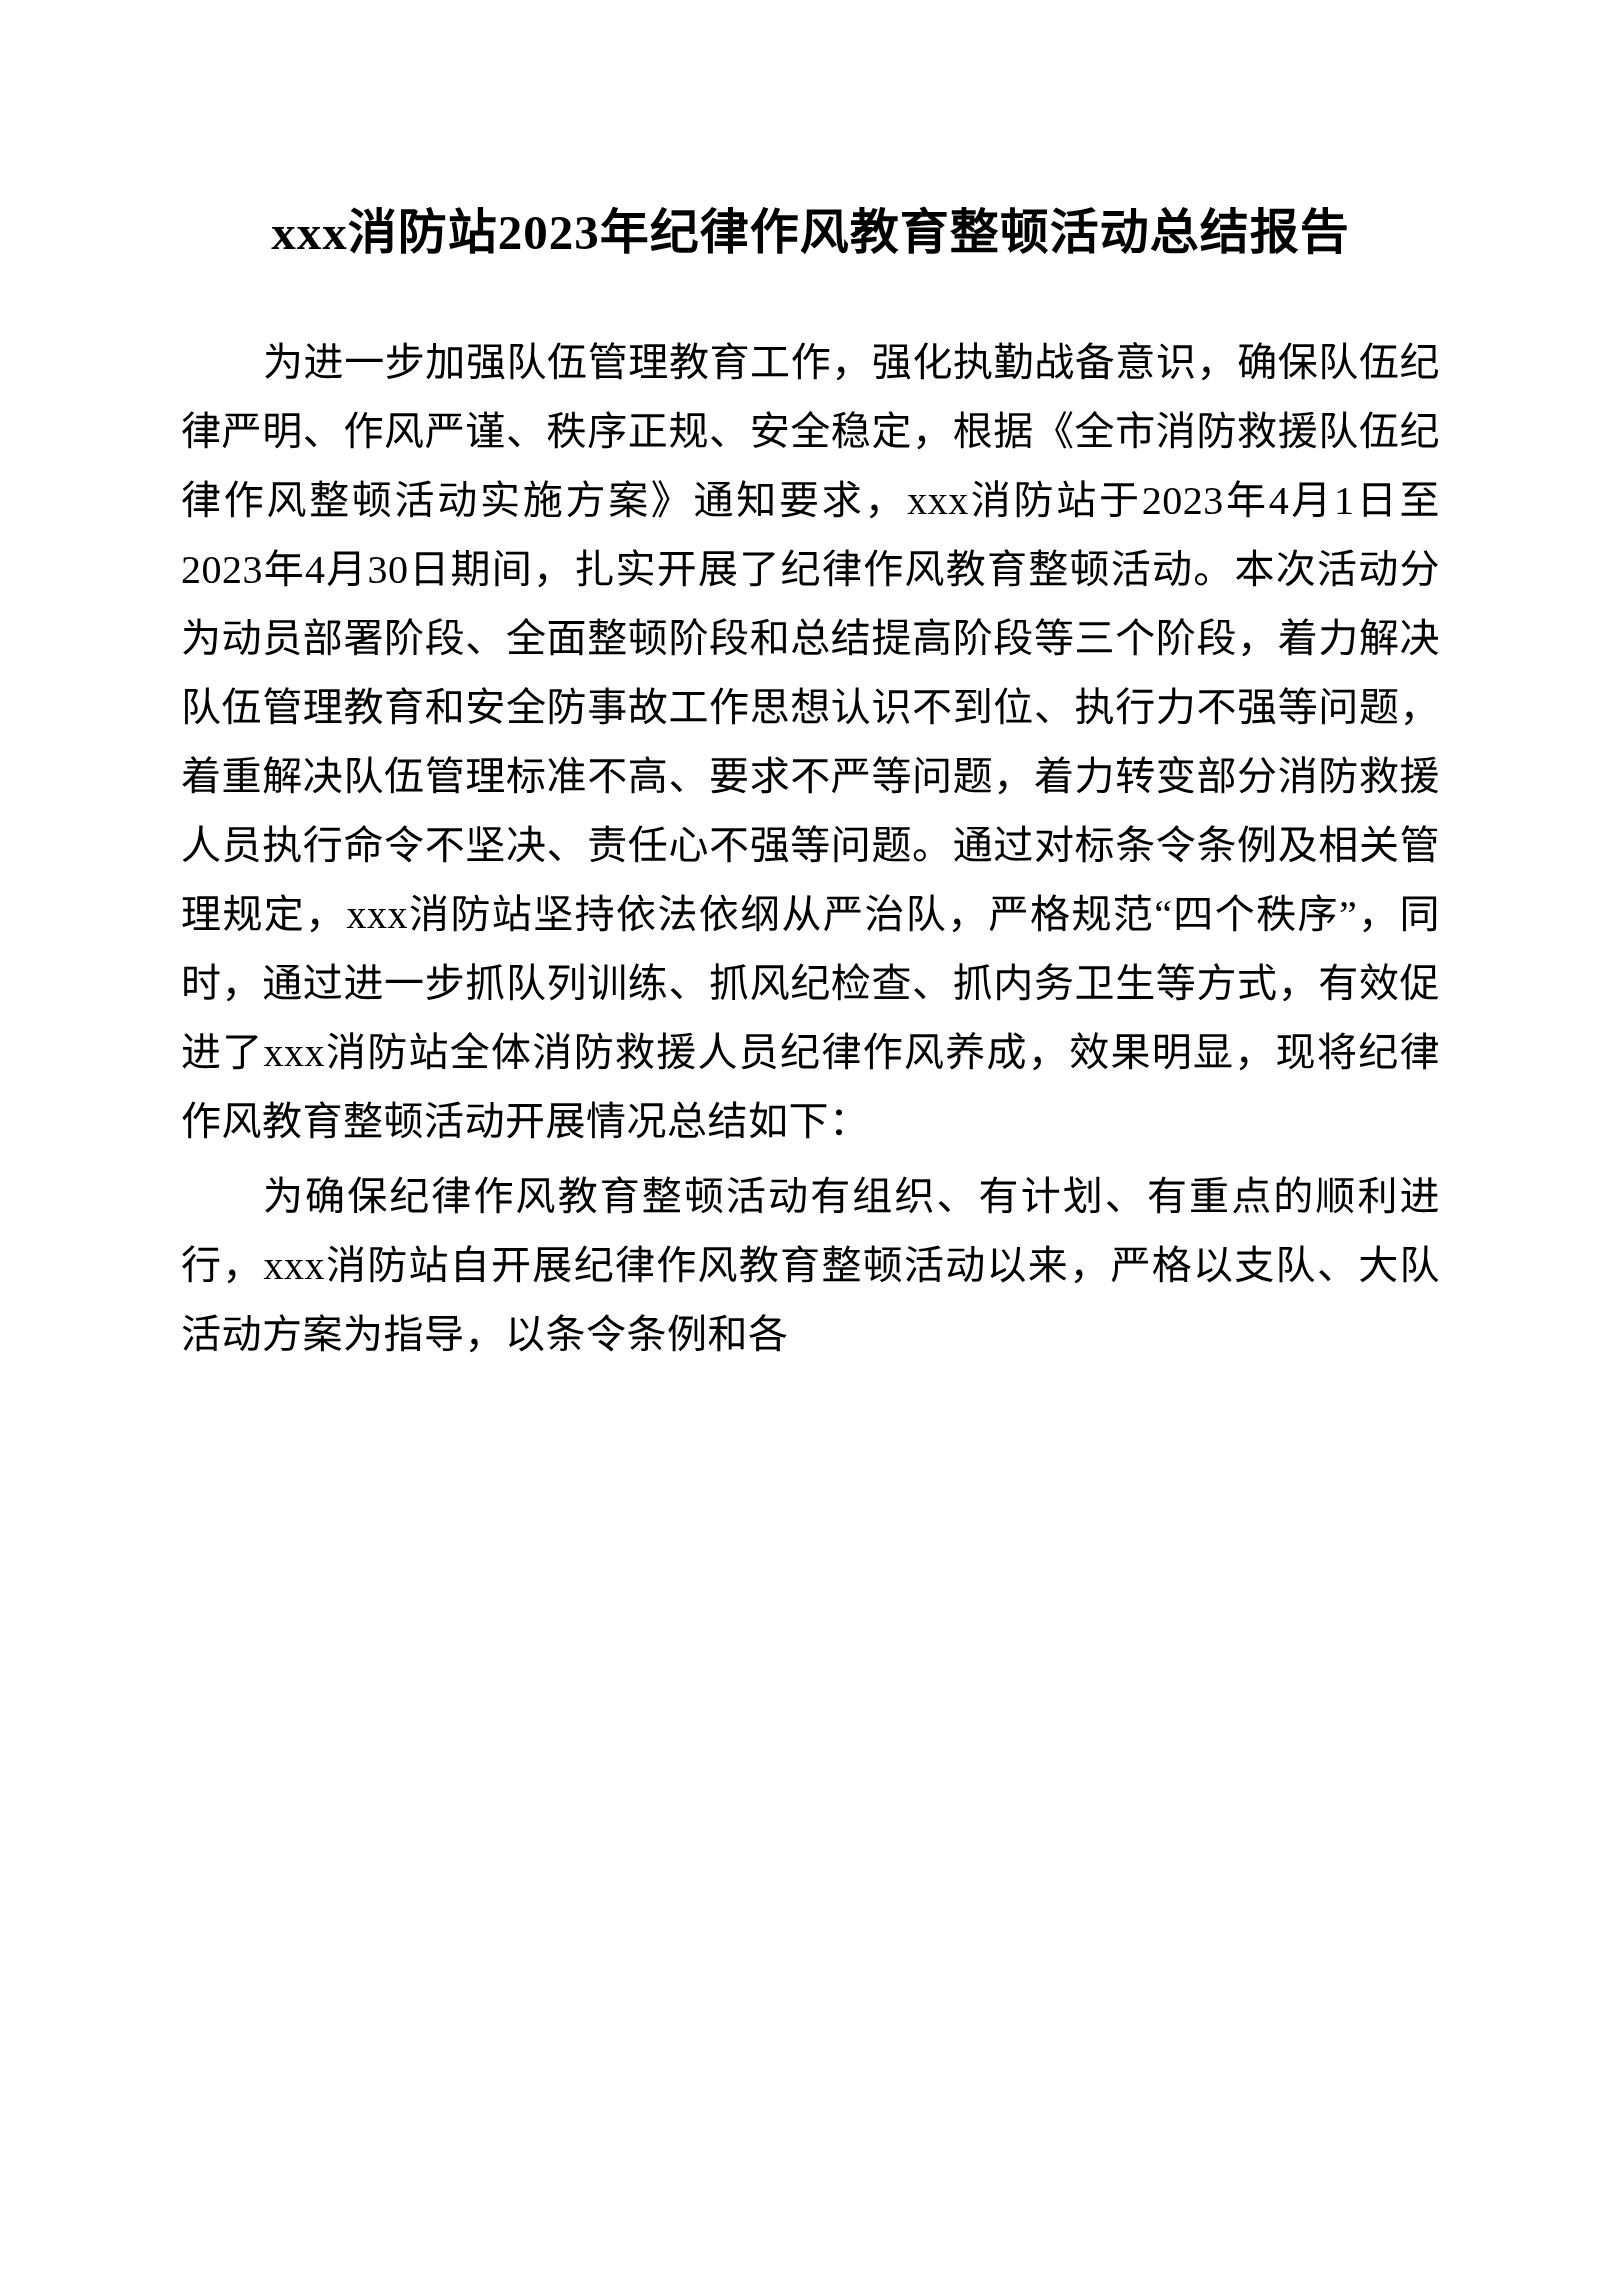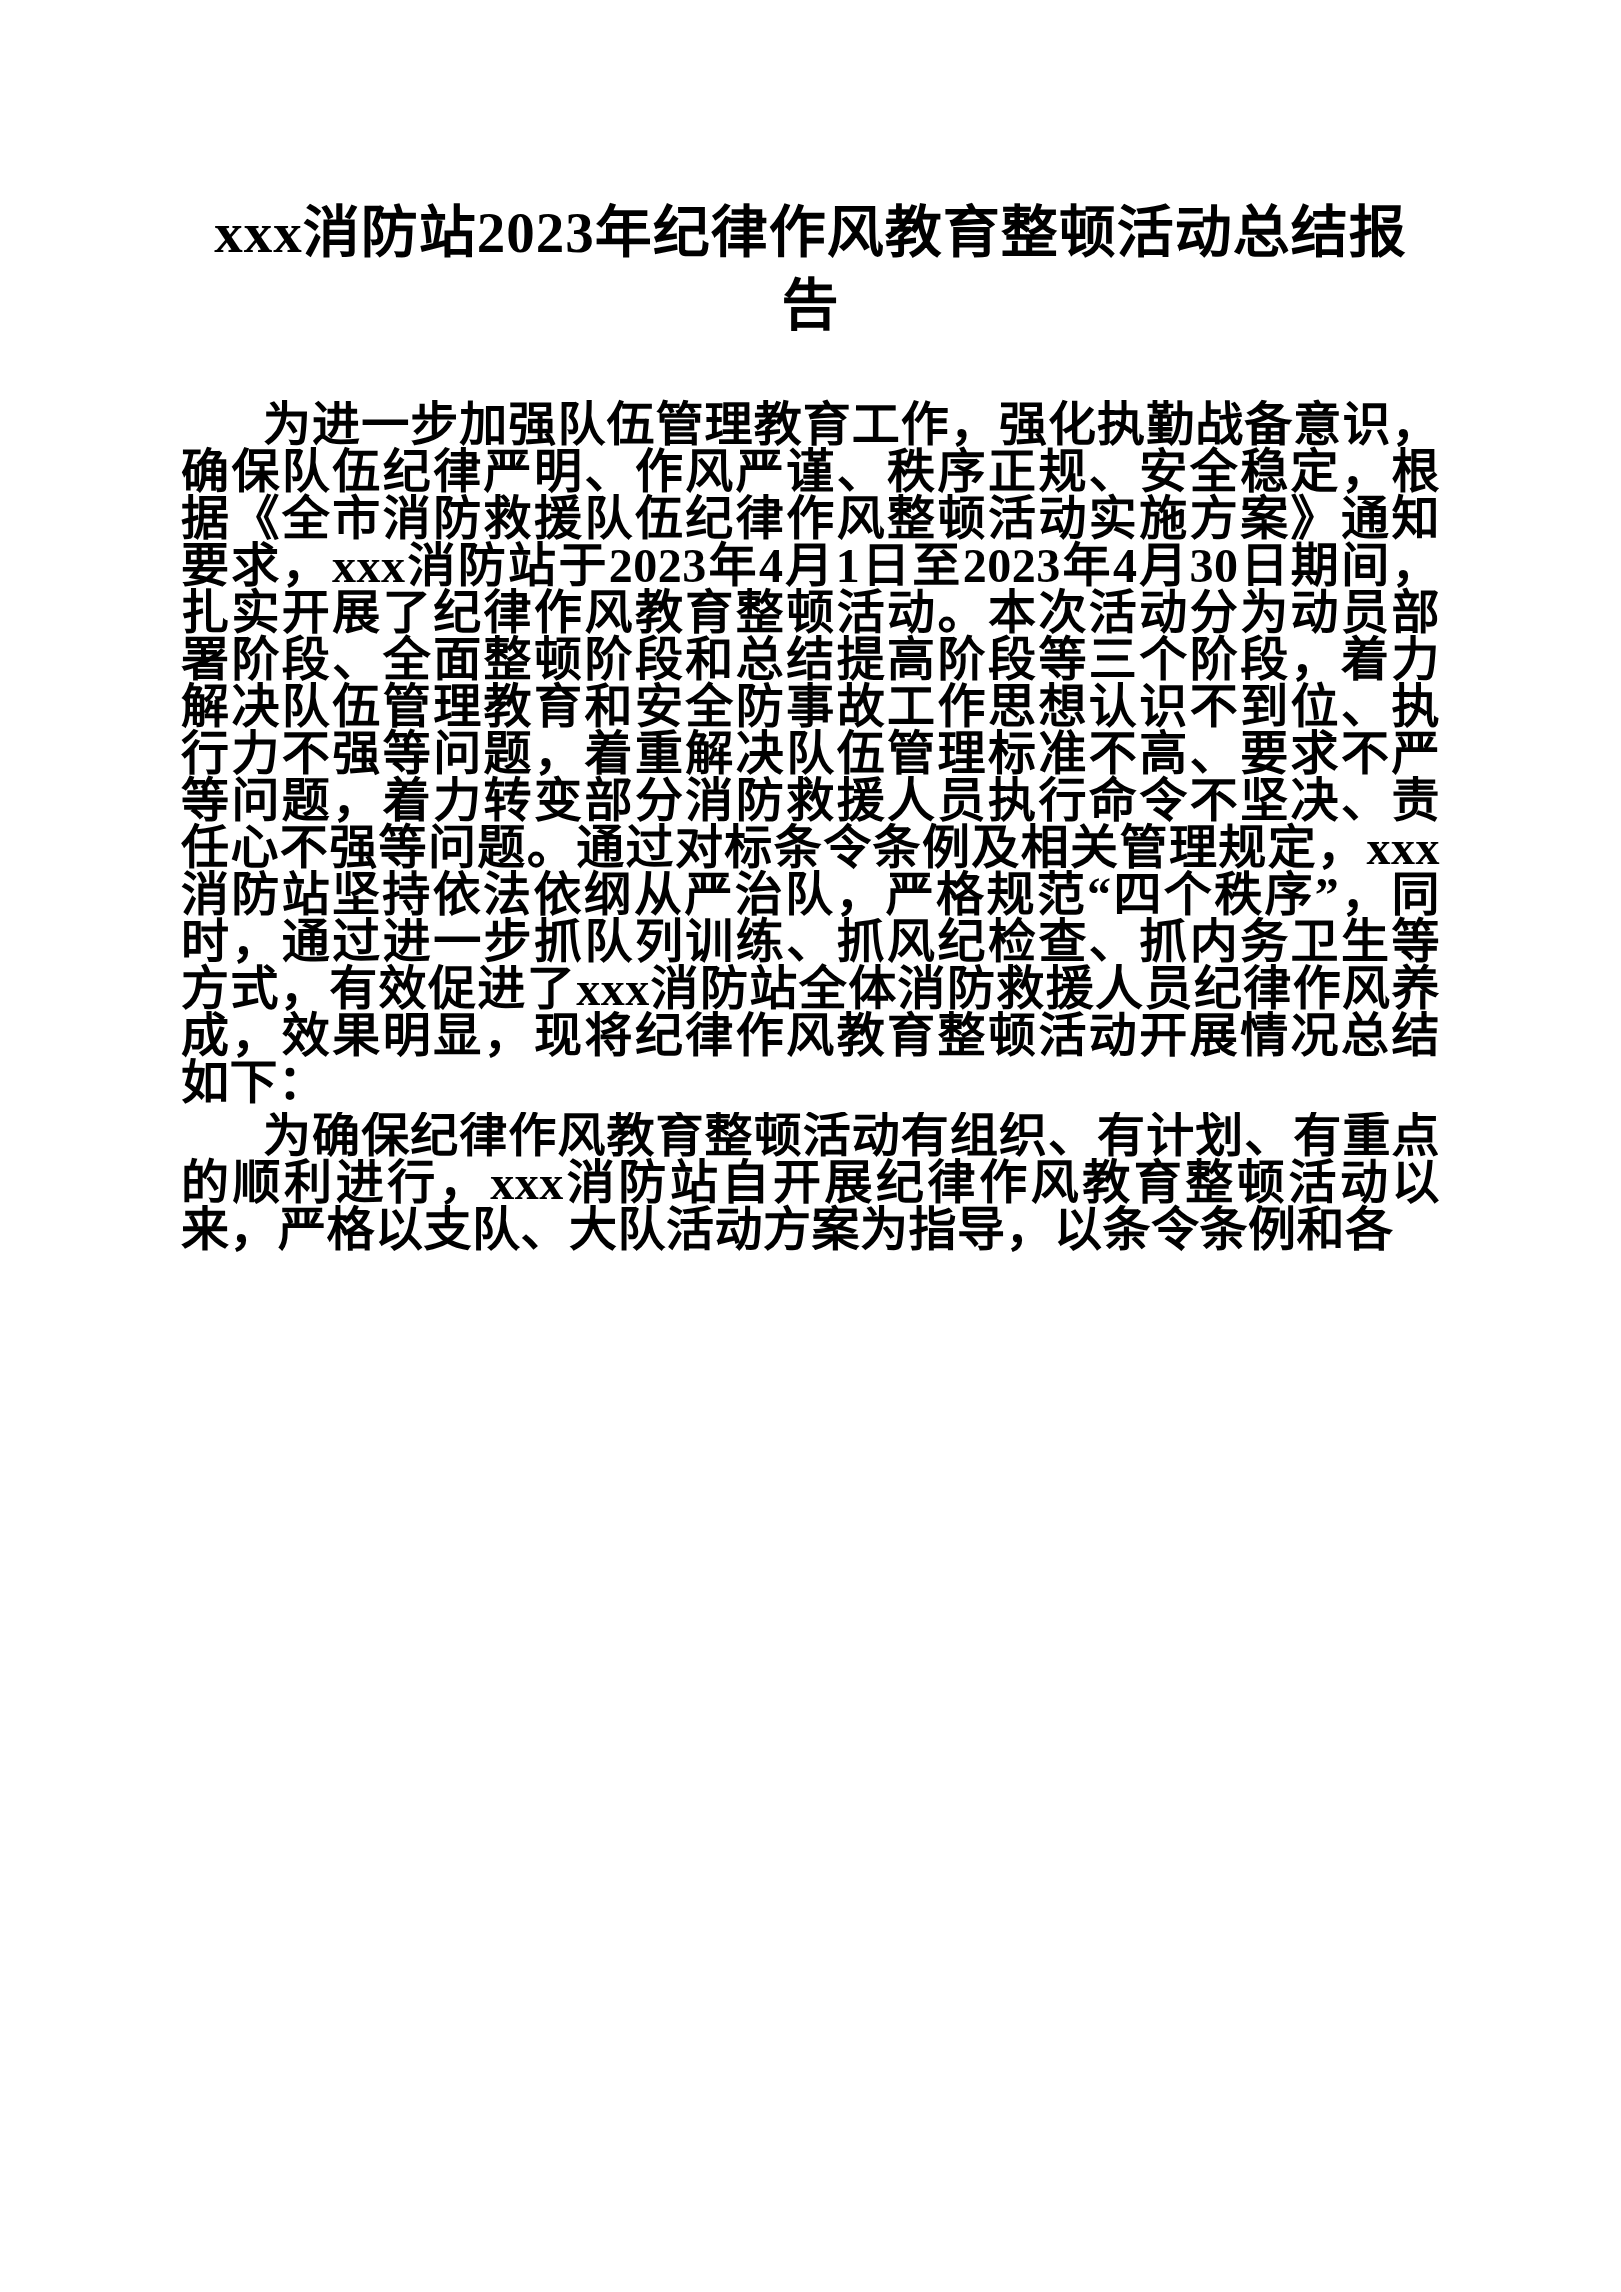--- a/index.html
+++ b/index.html
@@ -19,37 +19,36 @@
     box-sizing: border-box;
     width: 1621px;
     height: 2293px;
     padding: 196px 181px 0 181px;
     background: #ffffff;
     overflow: hidden;
   }
   .doc-title {
     font-family: "Liberation Serif", "DejaVu Serif", serif;
     font-weight: bold;
-    font-size: 57px;
+    font-size: 49px;
     line-height: 73px;
     text-align: center;
     letter-spacing: 1px;
     margin: 0 0 59px 0;
     padding: 0 9.8px;
   }
   .body-para {
     font-family: "Liberation Serif", "DejaVu Serif", serif;
-    font-size: 48px;
-    line-height: 47px;
+    font-size: 40px;
+    line-height: 69px;
     text-align: justify;
     text-align-last: left;
     text-indent: 82px;
     margin: 0 0 5.9px 0;
     letter-spacing: 0.5px;
-    font-weight: bold;
   }
   .section-heading {
     font-family: "Liberation Sans", "DejaVu Sans", sans-serif;
     font-weight: bold;
     font-size: 40px;
     line-height: 74px;
     text-indent: 82px;
     margin: 5.9px 0 0 0;
     letter-spacing: 1px;
   }

